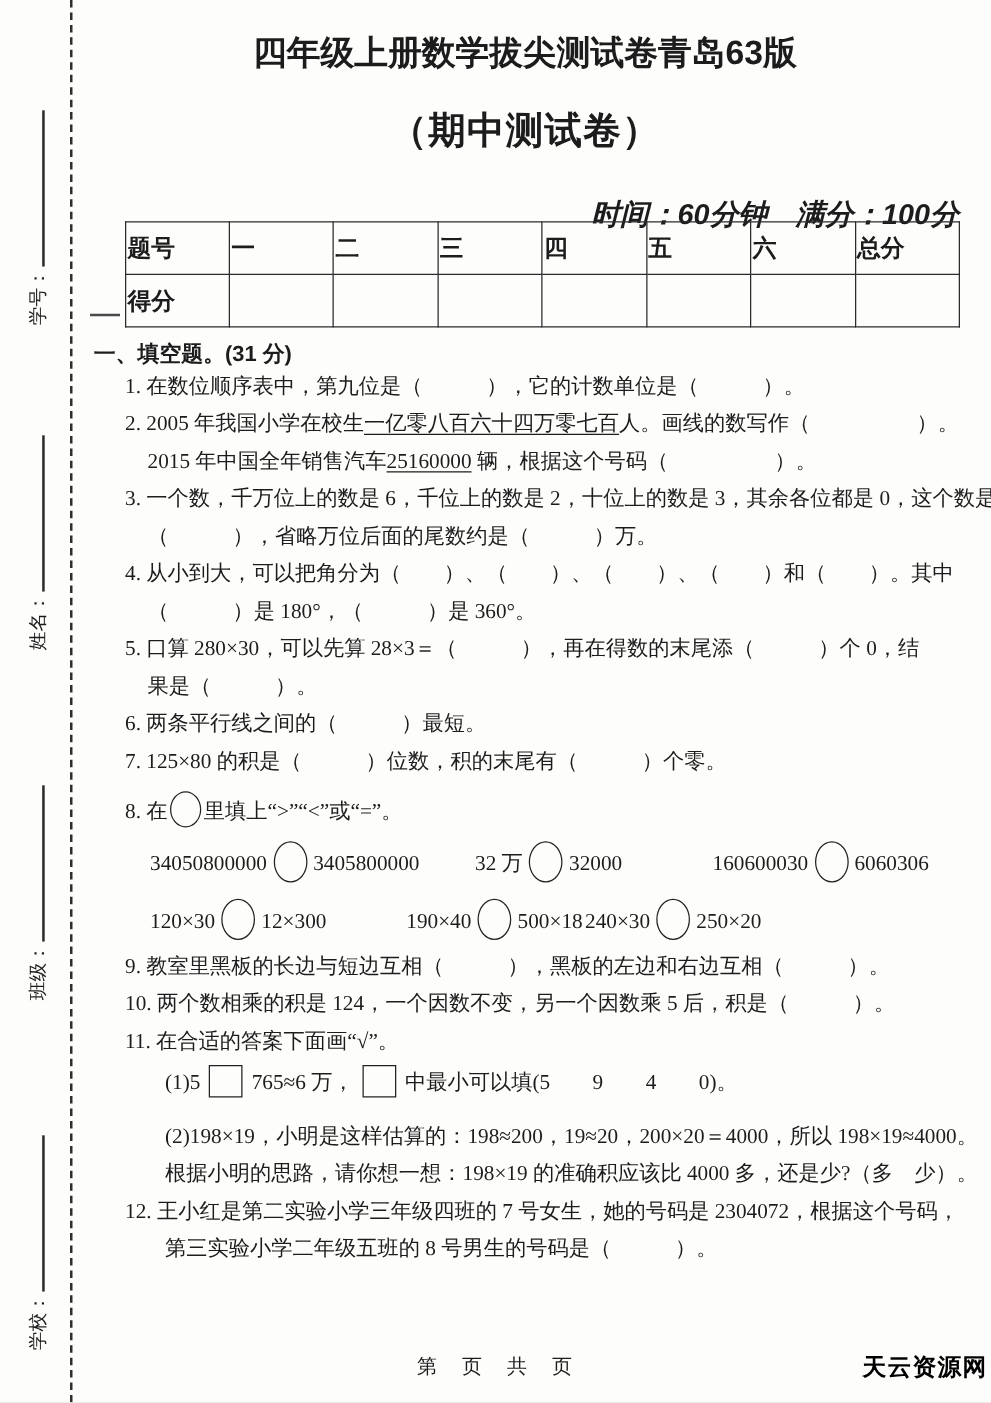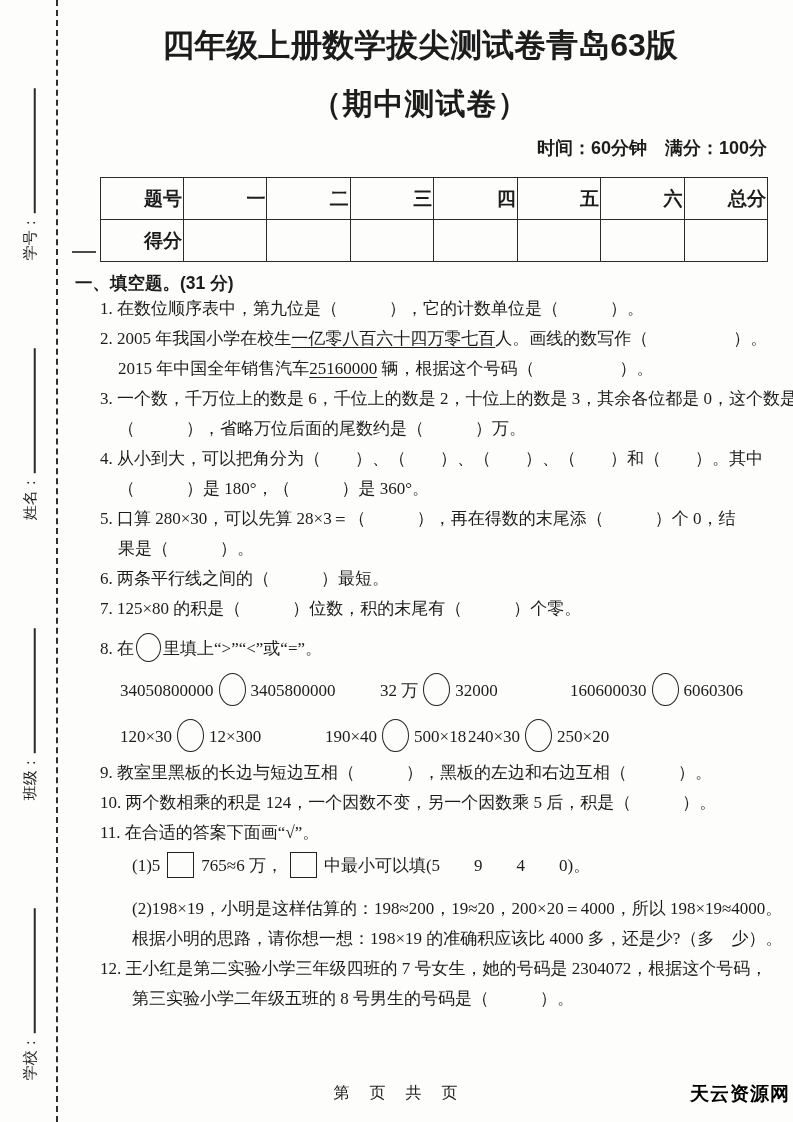--- a/index.html
+++ b/index.html
@@ -17,39 +17,39 @@
     position:absolute; width:210px; left:-75px;
     transform:rotate(-90deg);
     font-family:"Liberation Sans","DejaVu Sans",sans-serif;
     font-size:15px; white-space:nowrap;
   }
   .side-field .blankline { display:inline-block; width:125px; height:0.9em; border-bottom:2px solid #2a2a2a; margin-left:2px; }
 
   .title {
     position:absolute; top:24px; left:70px; width:700px; text-align:center;
     font-family:"Liberation Sans","DejaVu Sans",sans-serif;
-    font-weight:bold; font-size:32px; white-space:nowrap;
+    font-weight:bold; font-size:27px; white-space:nowrap;
   }
   .subtitle {
     position:absolute; top:84px; left:70px; width:700px; text-align:center;
     font-family:"Liberation Sans","DejaVu Sans",sans-serif;
     font-weight:bold; font-size:30px; letter-spacing:1px;
   }
   .meta {
-    position:absolute; top:136px; right:26px;
+    position:absolute; top:156px; right:26px;
     font-family:"Liberation Sans","DejaVu Sans",sans-serif;
-    font-weight:bold; font-size:18px;
+    font-weight:bold; font-size:23px;font-style:italic;
   }
   table.score {
     position:absolute; top:177px; left:100px; width:668px;
     border-collapse:collapse; table-layout:fixed;
     font-family:"Liberation Sans","DejaVu Sans",sans-serif;
     font-size:19px; font-weight:bold;
   }
-  table.score td { border:1.8px solid #2b2b2b; height:39px; text-align:right; vertical-align:middle; }
+  table.score td { border:1.8px solid #2b2b2b; height:39px; text-align:left; vertical-align:middle; }
   table.score td.corner { width:80px; }
 
   .section-heading {
     position:absolute; top:271px; left:75px;
     font-family:"Liberation Sans","DejaVu Sans",sans-serif;
     font-weight:bold; font-size:17.5px;
   }
 
   .content { position:absolute; top:294px; left:100px; width:673px; font-size:17px; }
   .ln { height:30px; line-height:30px; white-space:nowrap; }

